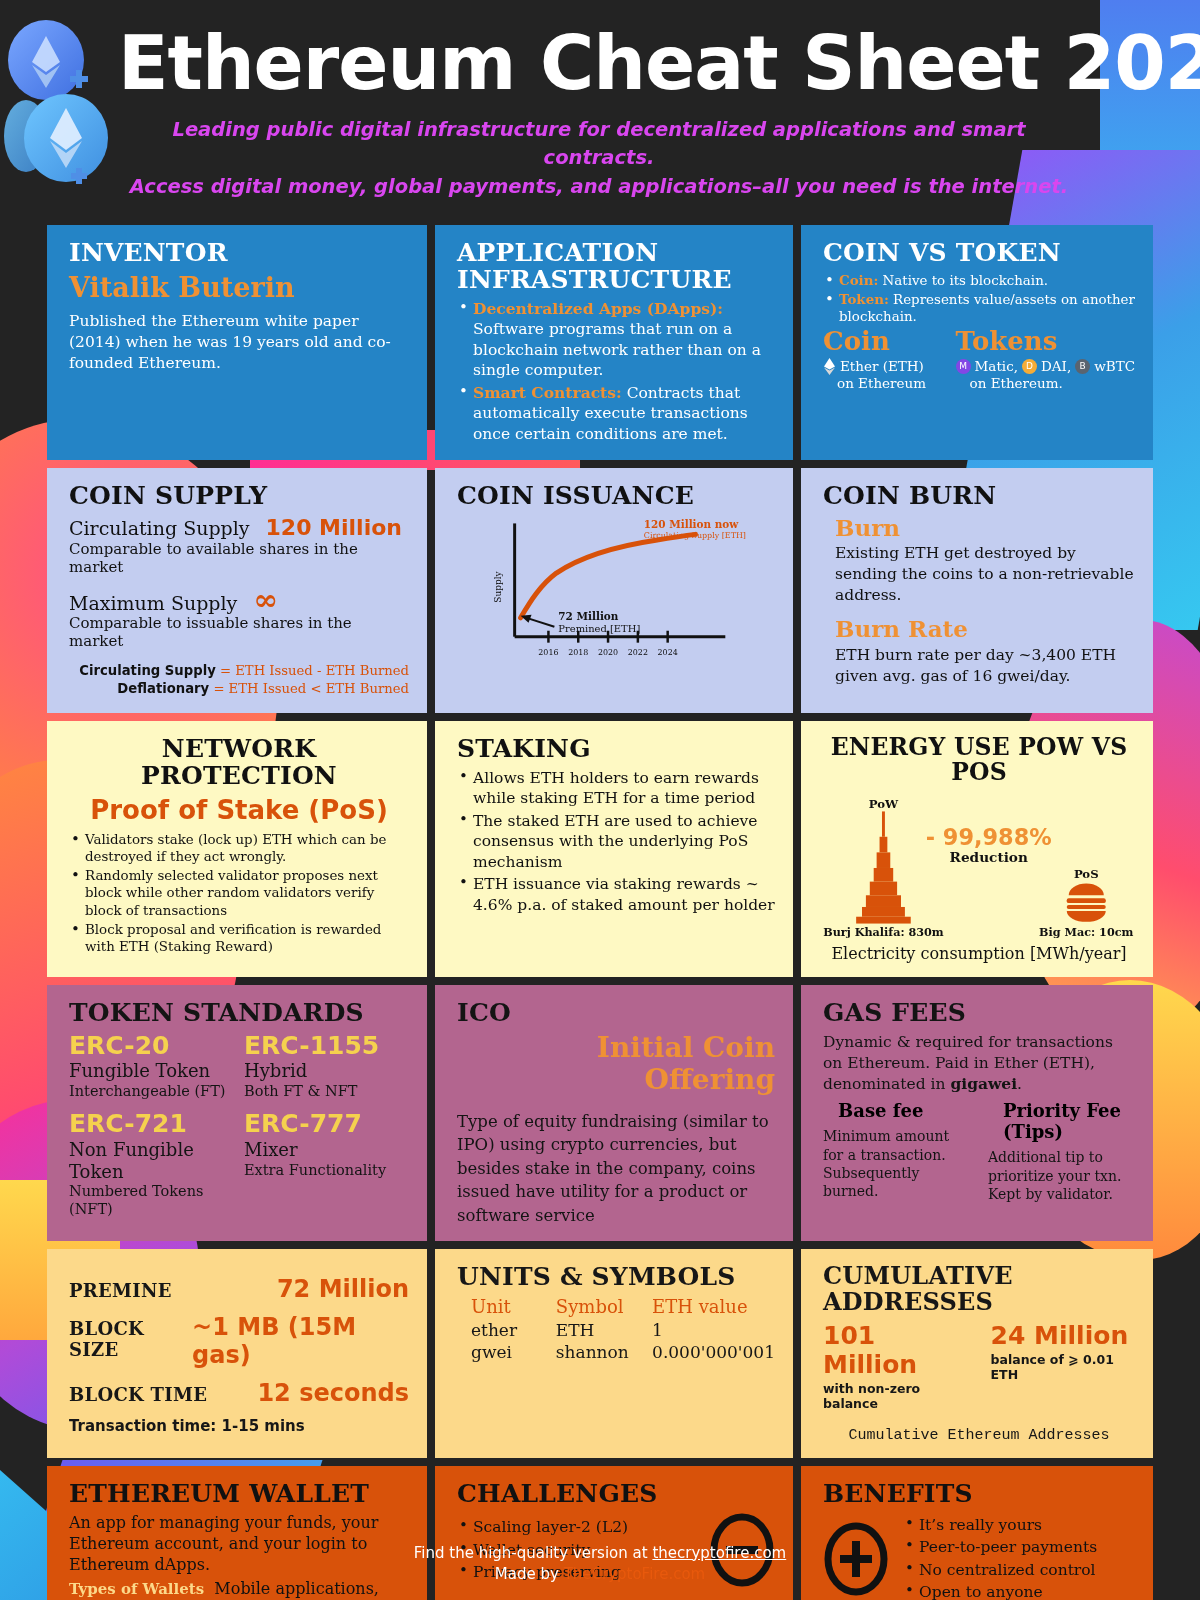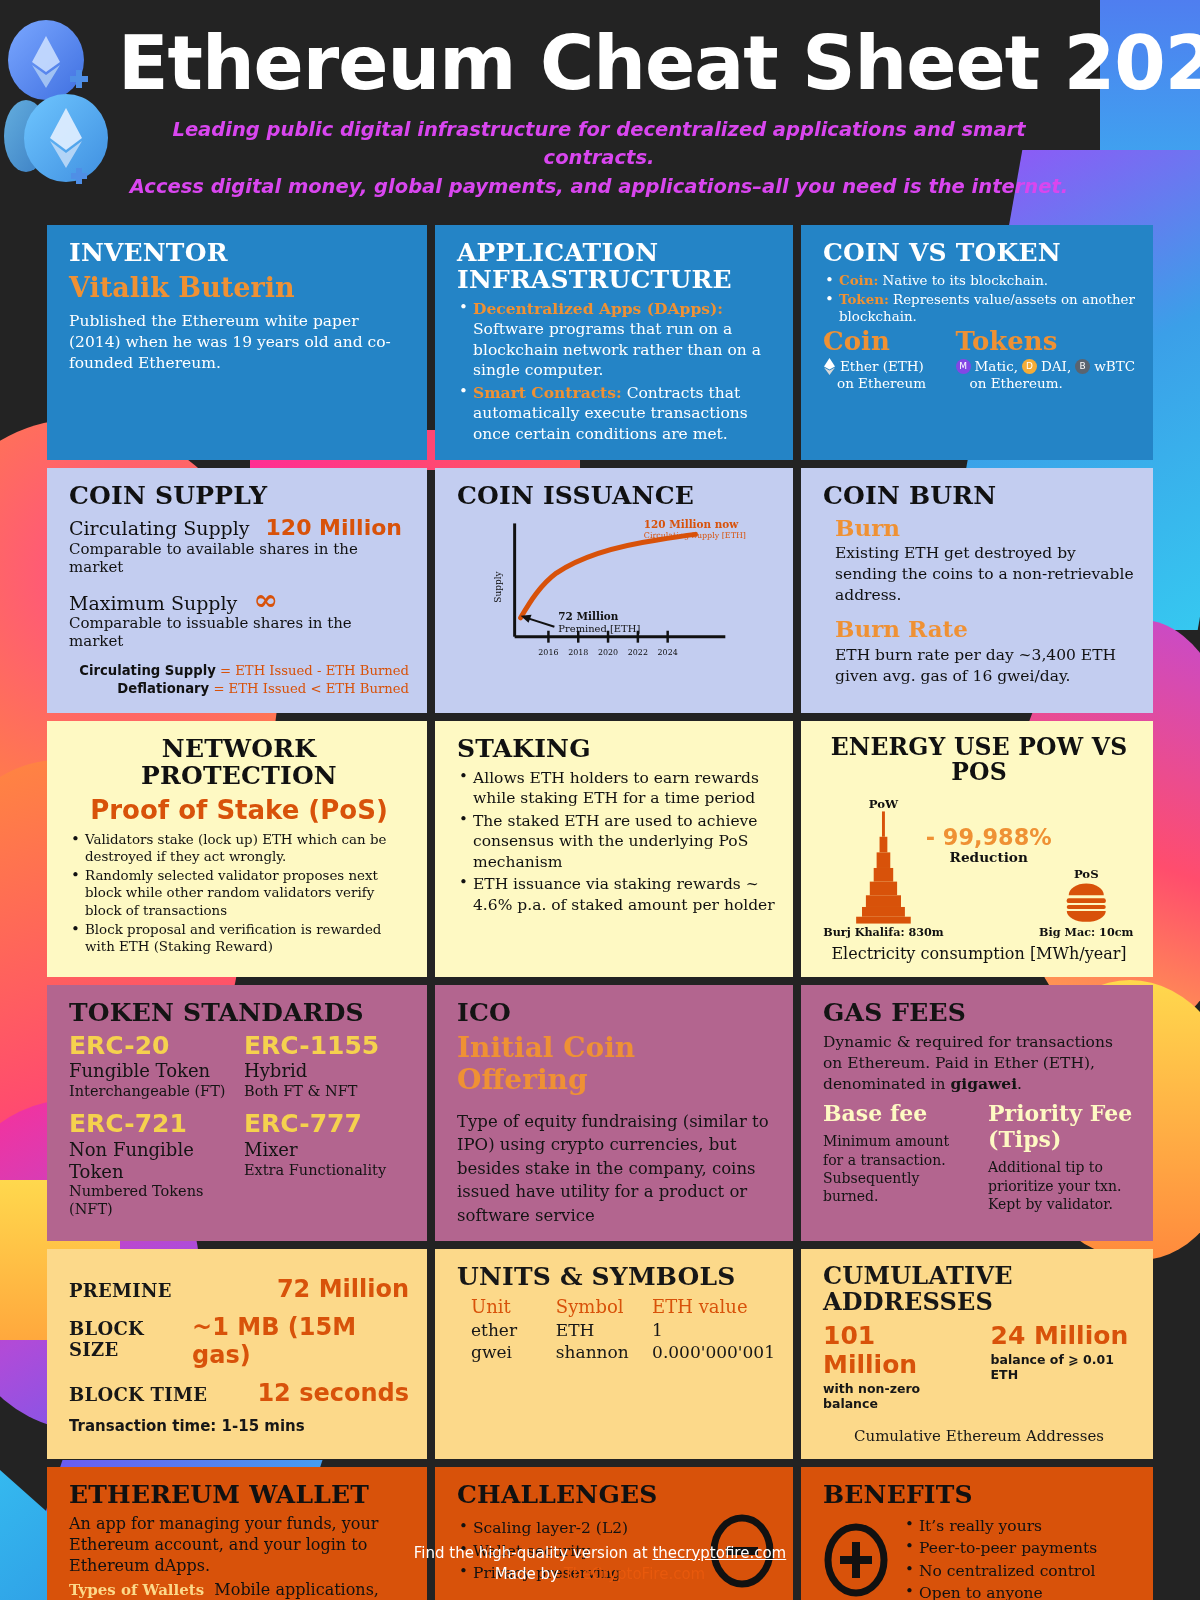--- a/index.html
+++ b/index.html
@@ -131,21 +131,21 @@
     font-weight: 700;
     font-size: 25px;
     line-height: 1.08;
     letter-spacing: 0.2px;
     margin-bottom: 6px;
   }
   .blue h2 { color: #ffffff; }
   .h2-2line { font-size: 25px; }
 
   .accent-orange { color: #ef9134; }
-  .accent-yellow { color: #f5d14e; }
+  .accent-yellow { color: #f5d14e; text-align: right; }
 
   .big-accent {
     font-family: "DejaVu Serif", serif;
     font-weight: 700;
     font-size: 27px;
     color: #ef9134;
     line-height: 1.15;
     margin: 2px 0 8px 0;
   }
   .big-deep {
@@ -206,39 +206,39 @@
 
   
   .ts-grid { display: grid; grid-template-columns: 1fr 1fr; column-gap: 10px; row-gap: 4px; }
   .ts-name { font-family:"DejaVu Sans",sans-serif; font-weight:700; font-size: 25px; color:#f5d14e; line-height:1.15; }
   .ts-main { font-size: 18px; line-height: 1.2; }
   .ts-sub  { font-size: 14.5px; line-height: 1.25; margin-bottom: 6px; }
 
   
   .gf-cols { display:flex; gap: 18px; margin-top: 6px; }
   .gf-col { flex:1; }
-  .gf-head { font-family:"DejaVu Serif",serif; font-weight:700; font-size: 22px; color:#fef9c3; margin-bottom: 6px;}
+  .gf-head { font-family:"DejaVu Serif",serif; font-weight:700; font-size: 18px; color:#000000; margin-bottom: 6px; margin-left: 15px;}
   .gf-body { font-size: 14px; line-height: 1.3; }
 
   
   .pm-row { display:flex; justify-content:space-between; align-items:baseline; margin-bottom: 10px;}
   .pm-label { font-family:"DejaVu Serif",serif; font-weight:700; font-size: 18px; letter-spacing:.3px;}
   .pm-val { font-family:"DejaVu Sans",sans-serif; font-weight:700; font-size: 24px; color:#d8520a;}
   .pm-foot { font-family:"DejaVu Sans",sans-serif; font-weight:700; font-size: 15px;}
 
   
   .ut { width: 100%; border-collapse: collapse; }
   .ut th { text-align:left; font-family:"DejaVu Serif",serif; font-weight:400; font-size: 18px; color:#d8520a; padding-bottom: 2px; margin-top: 22px;}
   .ut td { font-size: 17px; padding: 1px 0; }
 
   
   .cum-cols { display:flex; gap: 22px; }
   .cum-val { font-family:"DejaVu Sans",sans-serif; font-weight:700; font-size: 25px; color:#d8520a; }
   .cum-sub { font-family:"DejaVu Sans",sans-serif; font-weight:700; font-size: 12.5px; margin-top: 2px;}
-  .cum-foot { text-align:center; font-size: 15px; margin-top: 16px;}
+  .cum-foot { text-align:center; font-size: 15px; margin-top: 16px; font-family: Liberation Mono, monospace;}
 
   
   .wl-body { font-size: 16px; line-height: 1.3; }
   .wl-types { font-family:"DejaVu Serif",serif; font-weight:700; color:#fcd98a; font-size: 15px;}
   .cb-row { display:flex; align-items:center; gap: 14px; }
   .cb-icon { flex: 0 0 auto; }
 
   
   .footer {
     position: absolute; left:0; right:0; bottom: 14px; z-index: 5;

